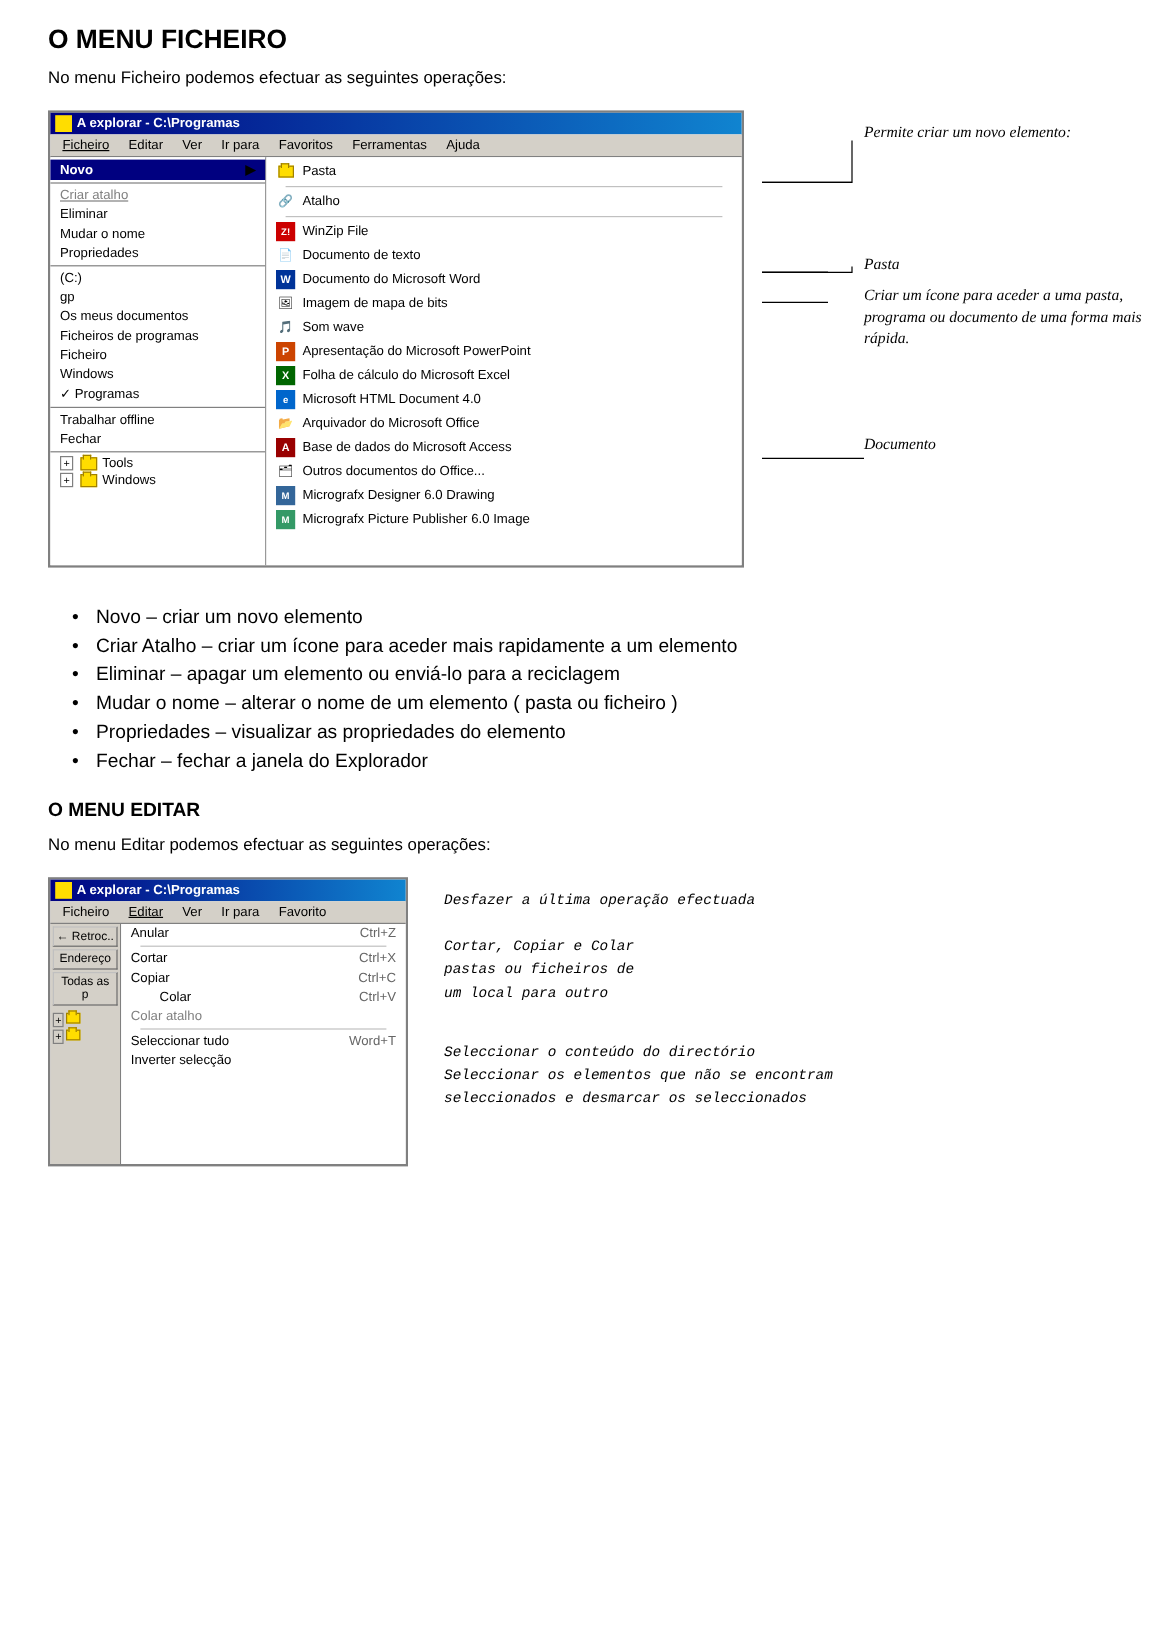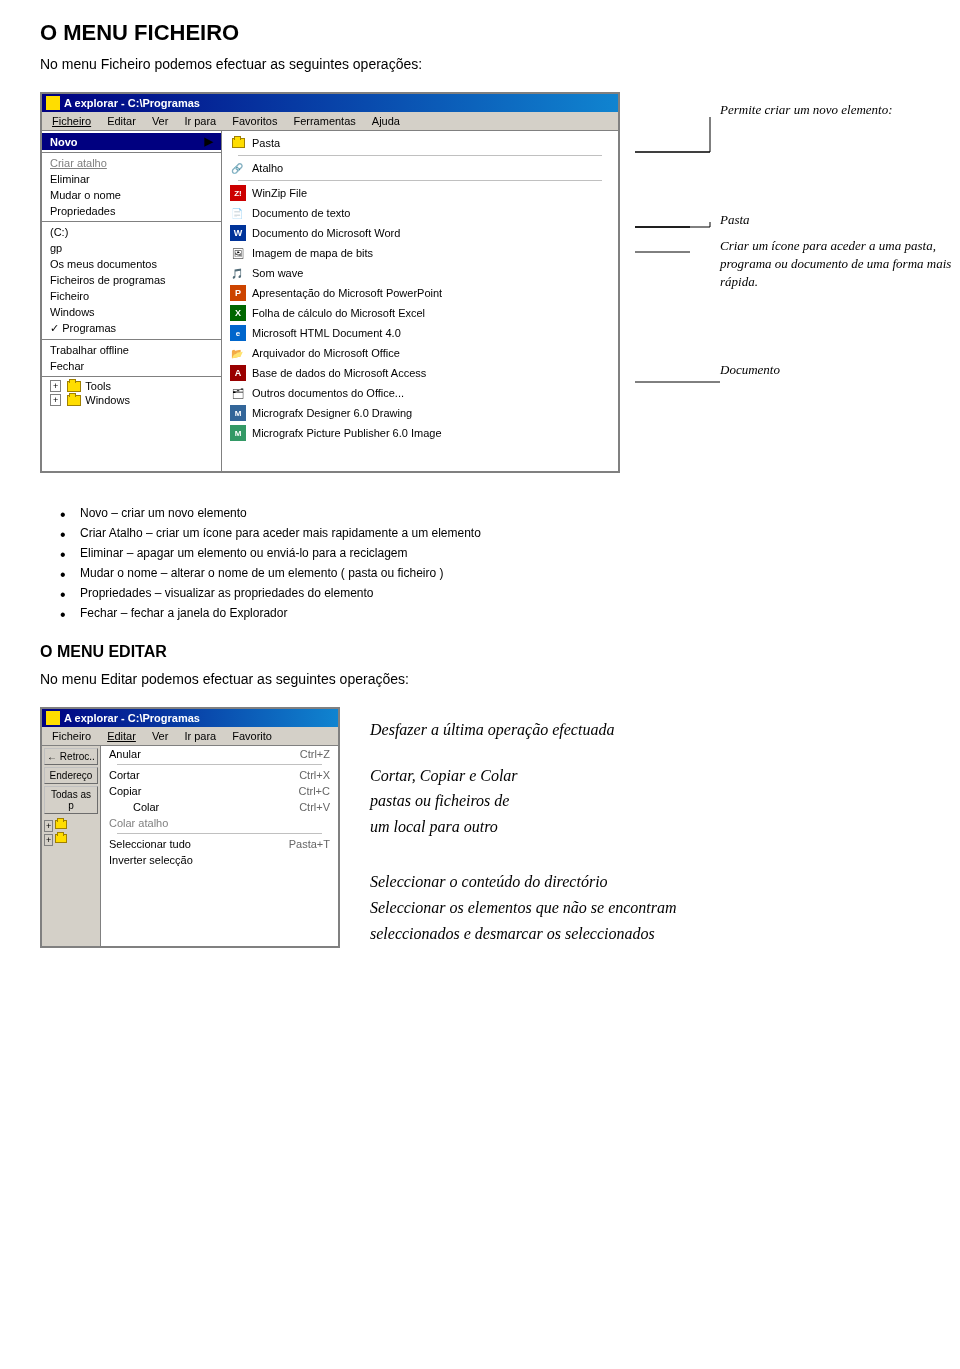--- a/index.html
+++ b/index.html
@@ -151,21 +151,21 @@
 
     
     .bullet-list {
       list-style: none;
       margin: 10px 0 20px 20px;
     }
 
     .bullet-list li {
       position: relative;
       padding: 3px 0 3px 20px;
-      font-size: 12px;
+      font-size: 16px;
     }
 
     .bullet-list li::before {
       content: '•';
       position: absolute;
       left: 0;
       font-size: 16px;
     }
 
     h2 {
@@ -452,30 +452,30 @@
         <div class="submenu-item" style="justify-content:space-between;padding-left:32px;">
           <span>Colar</span>
           <span style="color:#666;">Ctrl+V</span>
         </div>
         <div class="submenu-item dimmed" style="color:#808080;">
           <span>Colar atalho</span>
         </div>
         <div class="submenu-separator"></div>
         <div class="submenu-item" style="justify-content:space-between;gap:24px;">
           <span>Seleccionar tudo</span>
-          <span style="color:#666;">Pasta+T</span>
+          <span style="color:#666;">Word+T</span>
         </div>
         <div class="submenu-item">
           <span>Inverter selecção</span>
         </div>
       </div>
     </div>
   </div>
 
-  <div style="flex:1; font-family:Liberation Serif, serif; font-style:italic; font-size:16px; padding-left:20px; padding-top:10px; line-height:1.6;">
+  <div style="flex:1; font-family:Liberation Mono, monospace; font-style:italic; font-size:12px; padding-left:20px; padding-top:10px; line-height:1.6;">
     <div class="annotation-block">
       <span>Desfazer a última operação efectuada</span>
     </div>
     <div class="annotation-block" style="margin-top:20px;">
       <span>Cortar, Copiar e Colar</span><br>
       <span>pastas ou ficheiros de</span><br>
       <span>um local para outro</span>
     </div>
     <div class="annotation-block" style="margin-top:30px;">
       <span>Seleccionar o conteúdo do directório</span><br>

